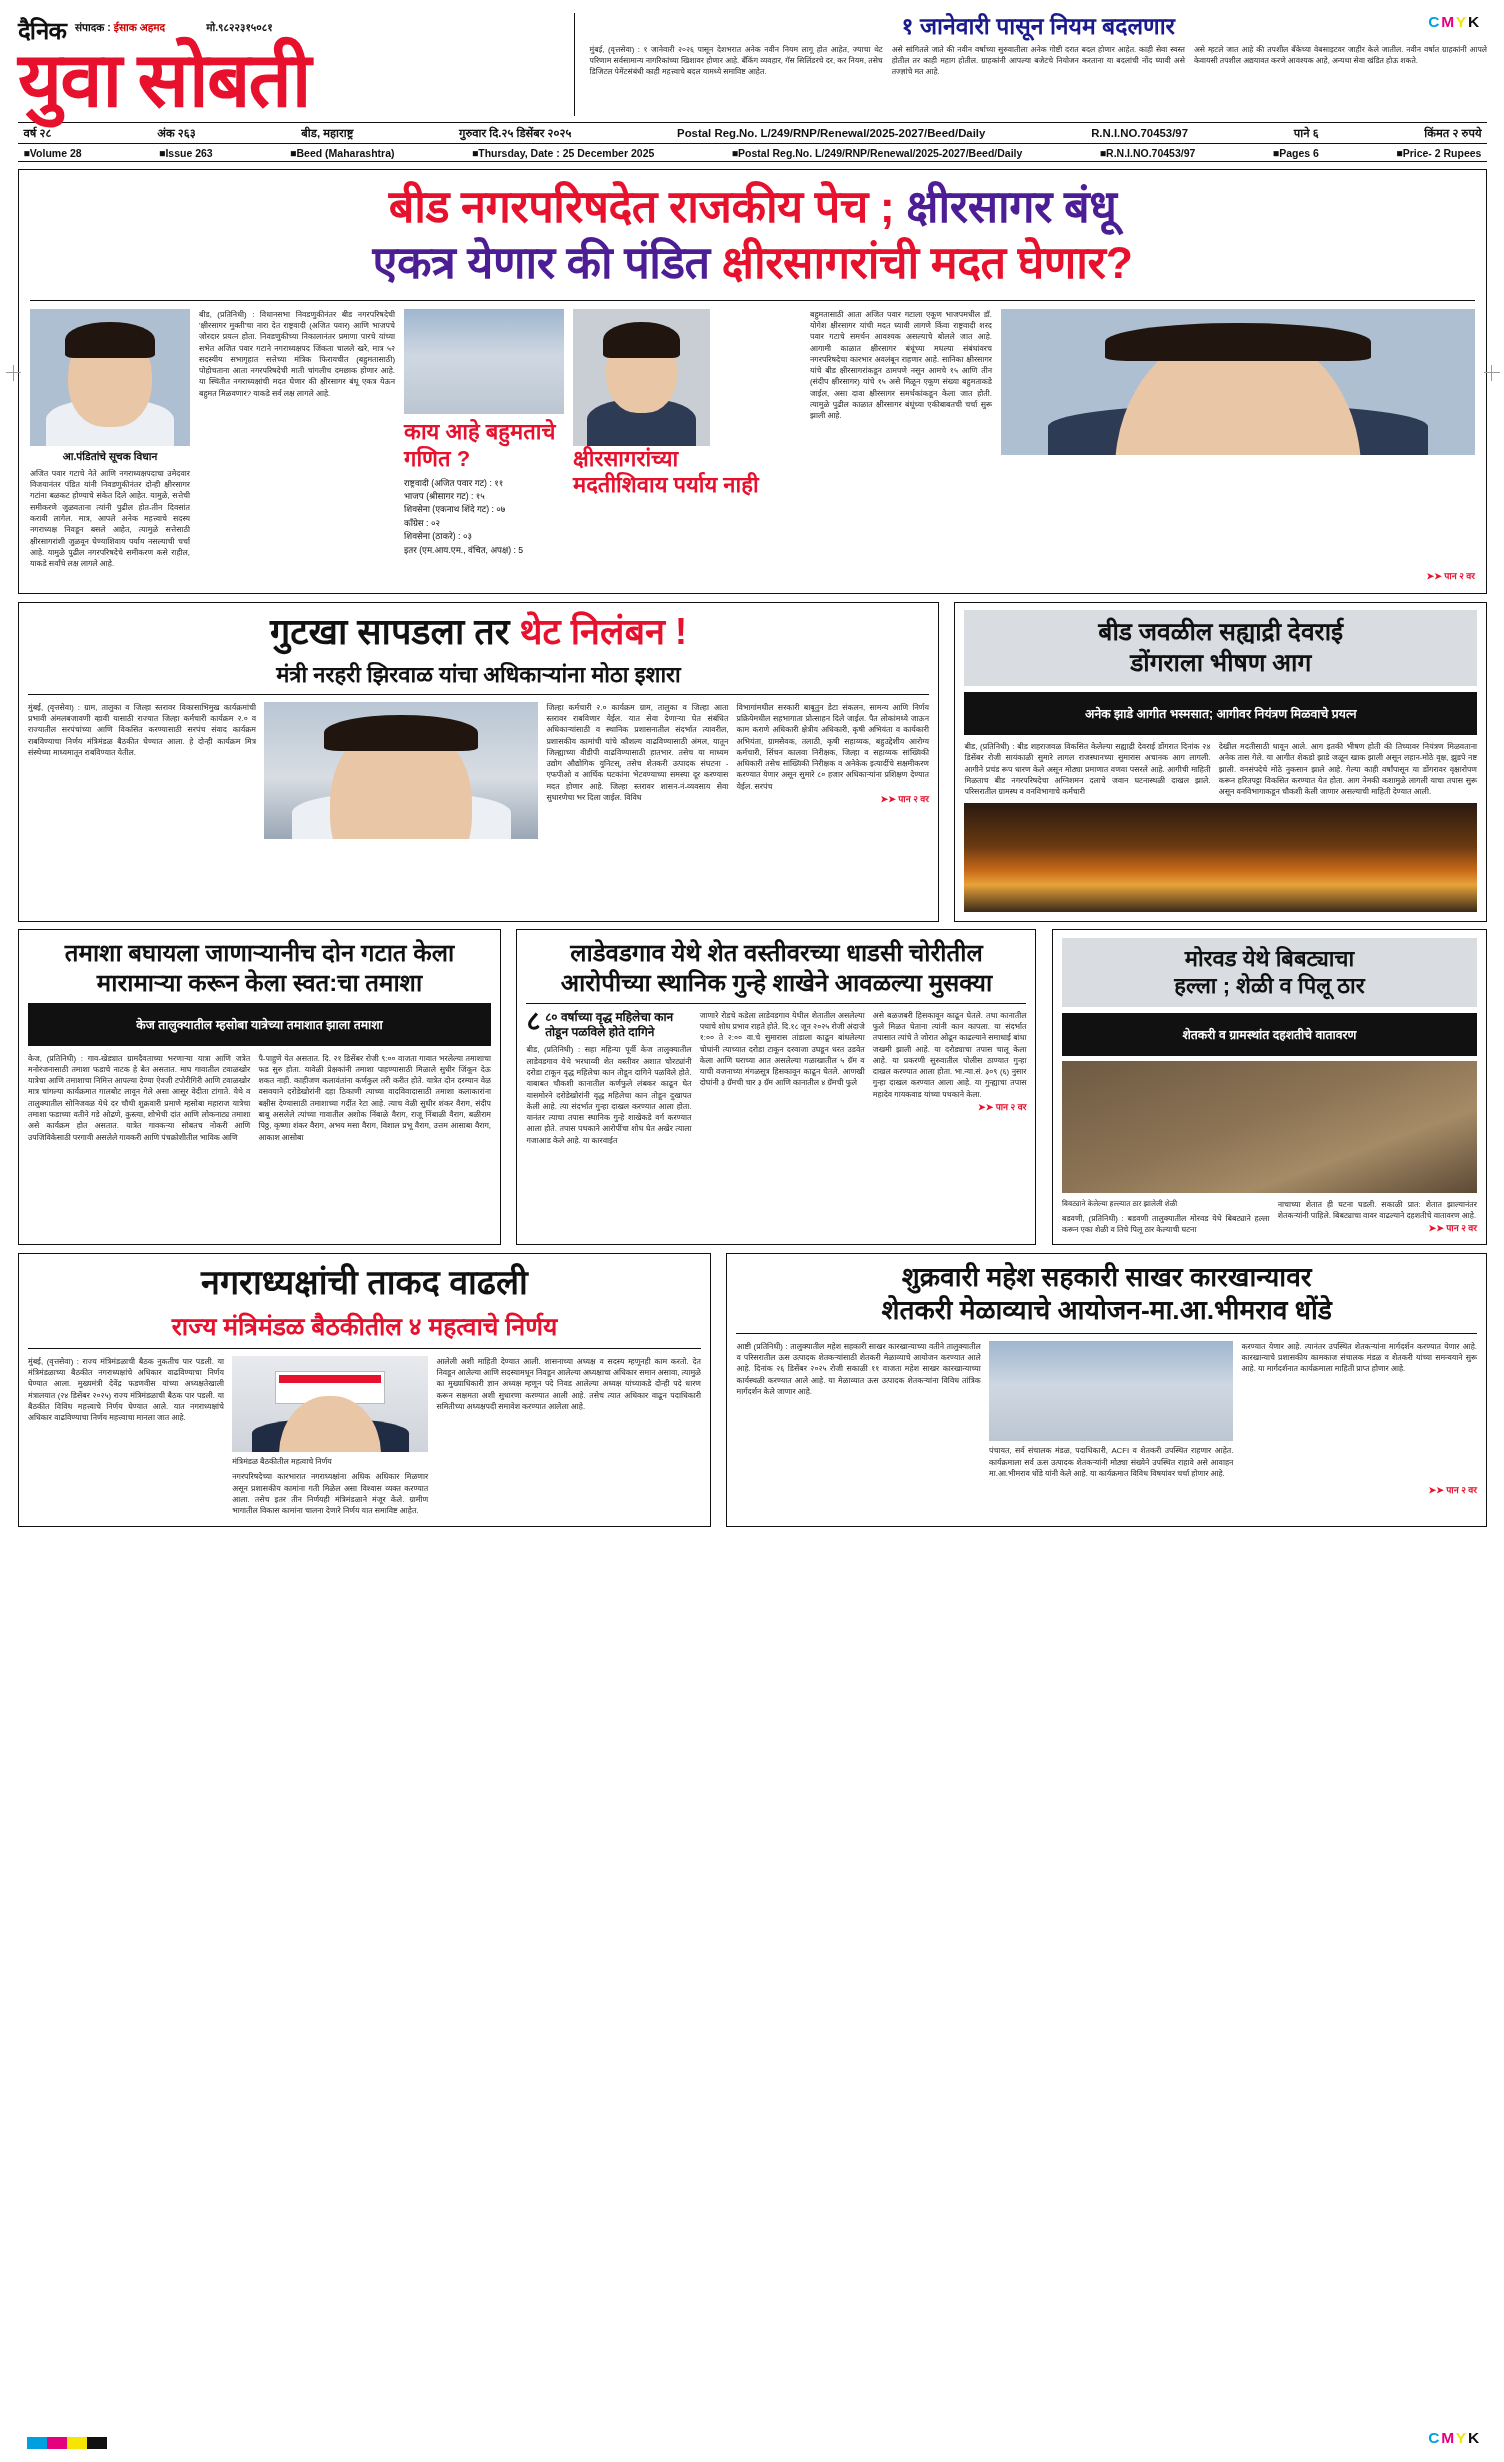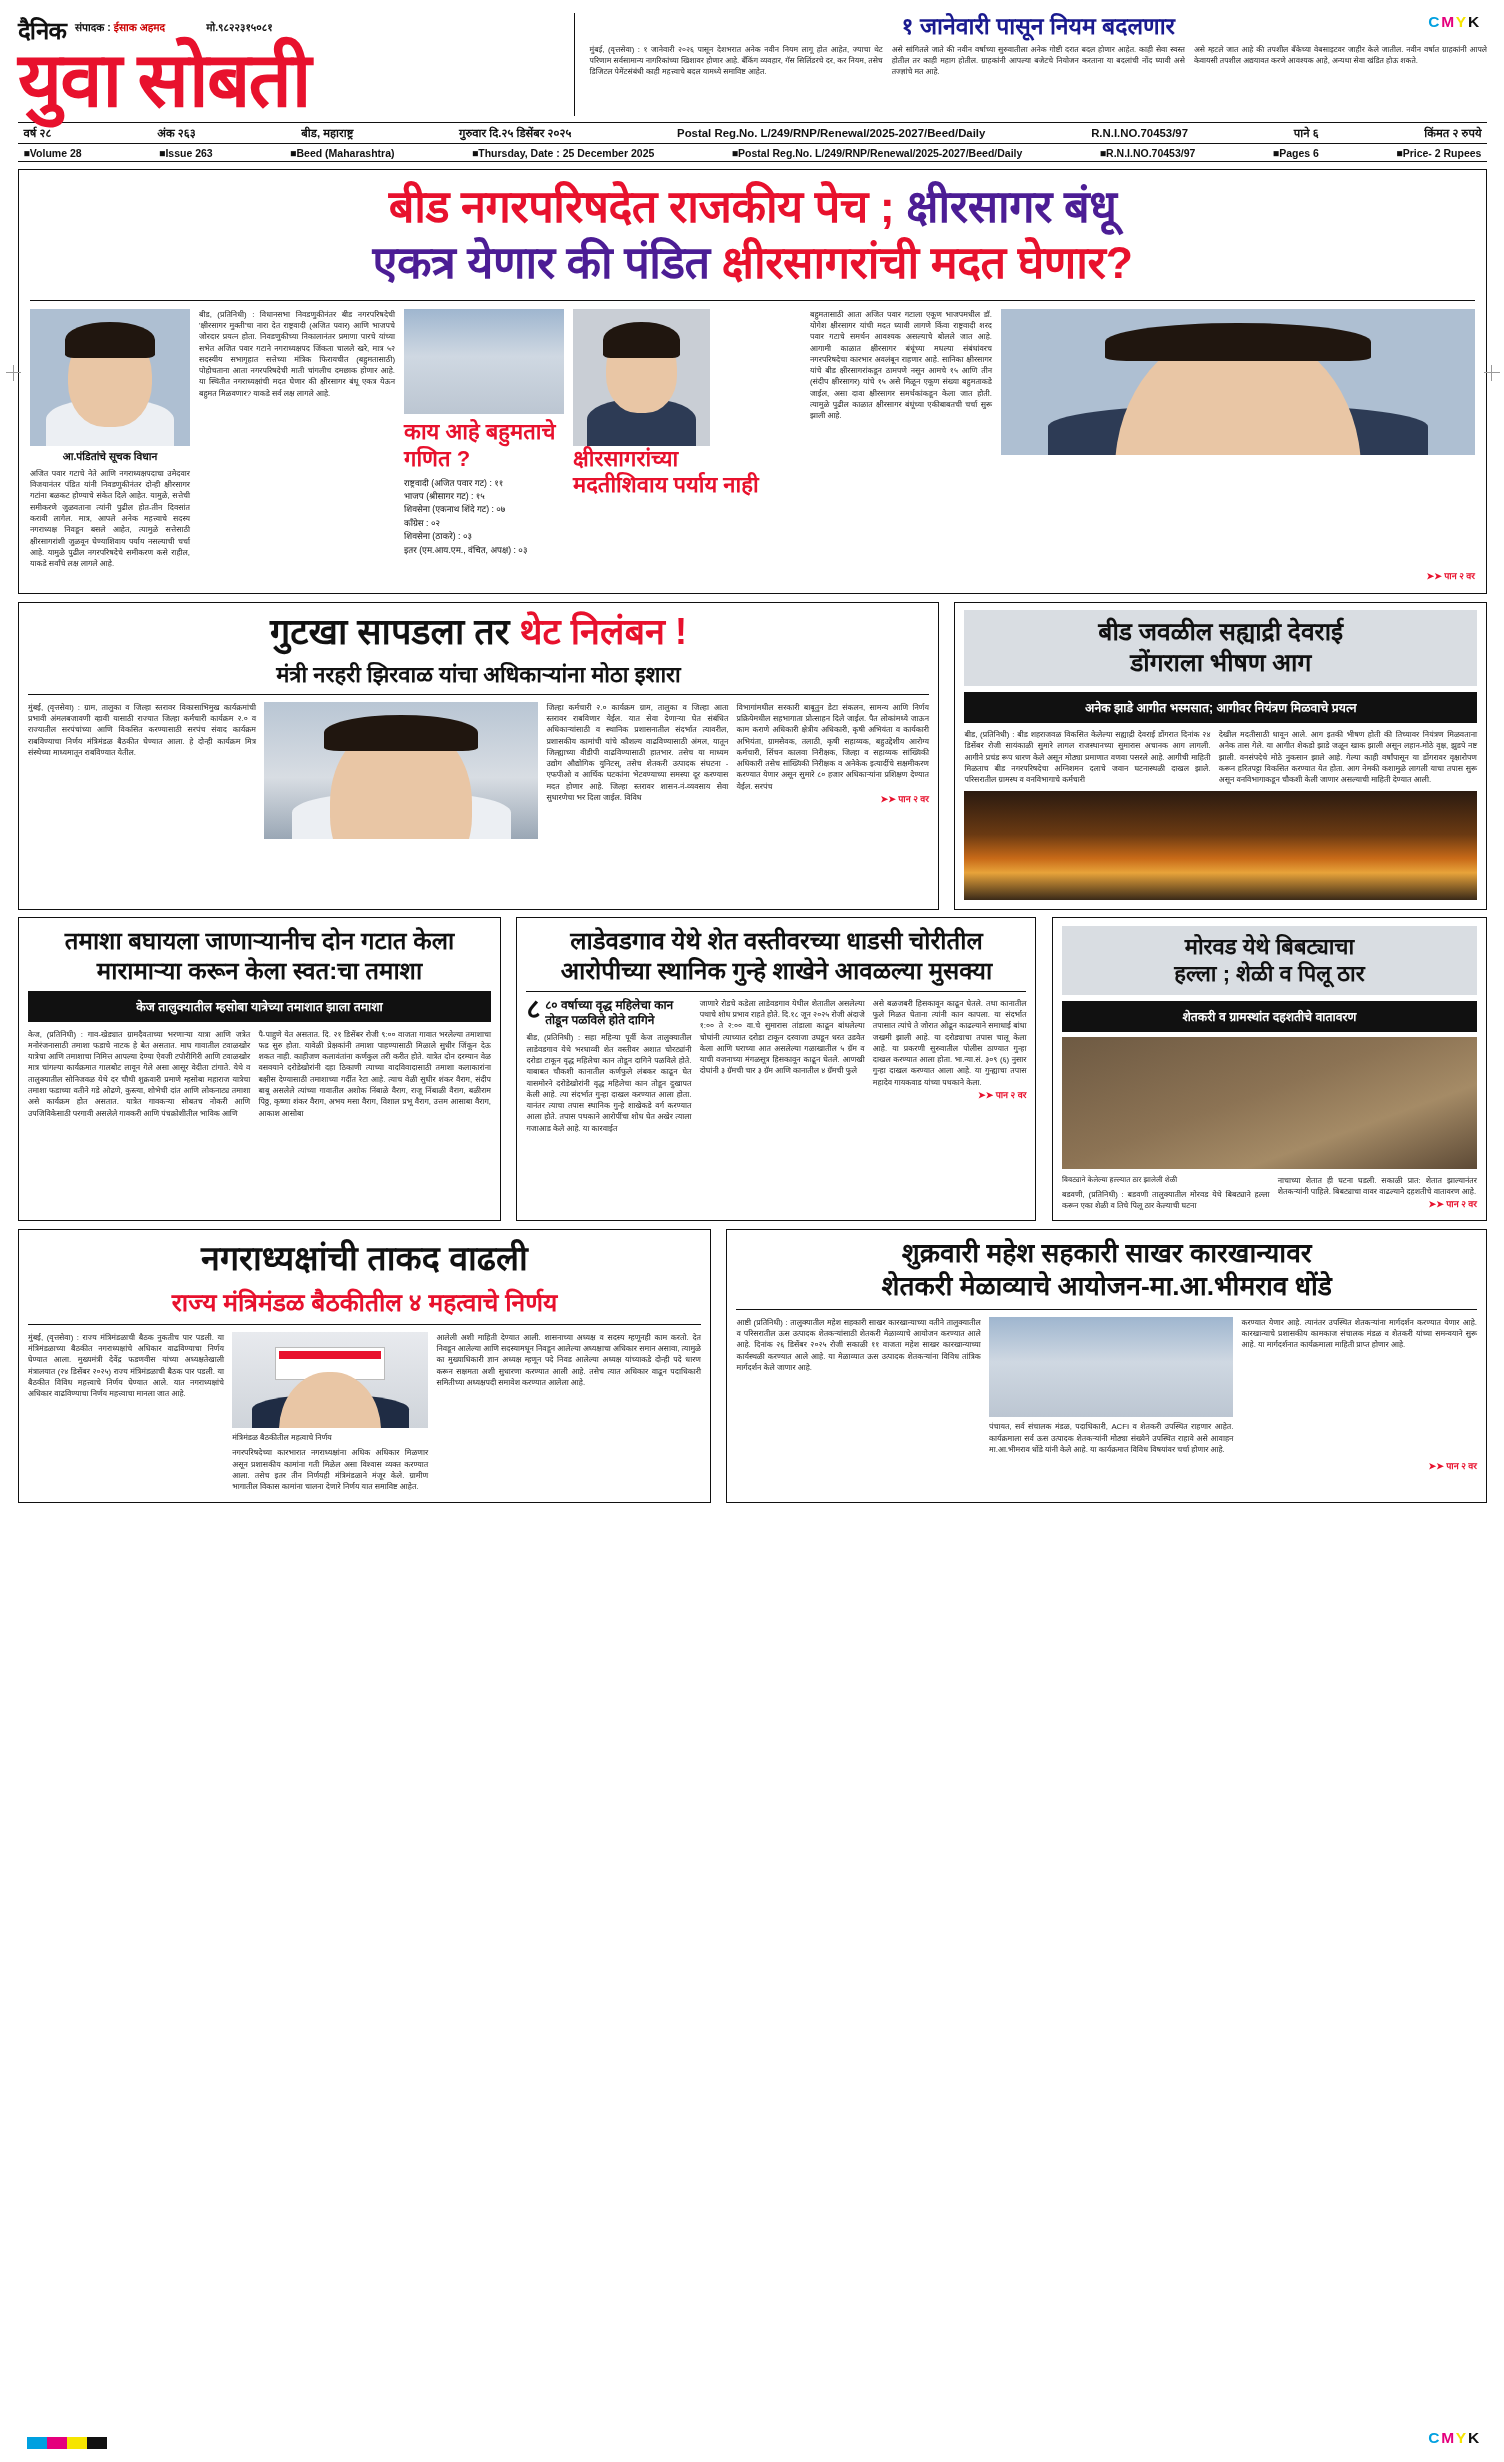--- a/index.html
+++ b/index.html
@@ -68,21 +68,21 @@
 
   
   .sec { border:1.8px solid #111; margin-top:7.3px; padding:7.3px 9px 9px; }
   .row { display:flex; gap:8.2px; }
 
   .hl-red { font-size:36px; font-weight:bold; color:#111; line-height:1.2; text-align:center; }
   .hl-red .r { color:#e8112d; }
   .sub-center { text-align:center; font-size:22px; font-weight:bold; margin-top:4.6px; }
 
   .grayhead { background:#d9dde2; font-size:24.6px; font-weight:bold; text-align:center; line-height:1.25; padding:7.3px 5.5px; }
-  .blackbar { background:#111; color:#fff; font-size:12.3px; font-weight:bold; text-align:center; padding:7px; margin-top:5.5px; }
+  .blackbar { background:#111; color:#fff; font-size:12.3px; font-weight:bold; text-align:center; padding:13px; margin-top:5.5px; }
   .txt { font-size:7.8px; line-height:1.45; text-align:justify; color:#222; }
   .dropcap { float:left; font-size:27px; font-weight:bold; line-height:0.8; padding:1.8px 4.6px 0 0; color:#111; }
 
   .cont { color:#e8112d; font-weight:bold; font-size:9px; white-space:nowrap; }
 
   .hdr2 { font-size:24px; font-weight:bold; line-height:1.25; text-align:center; }
 
   .photo-fire { background:linear-gradient(180deg,#2a1a10 0%, #6b3a12 40%, #c86a18 62%, #e8a33a 75%, #3a2a18 100%); }
   .photo-goat { background:linear-gradient(160deg,#6e5a43 0%, #8c7354 45%, #a58b66 70%, #5d4a36 100%); }
   .photo-bldg { background:linear-gradient(180deg,#9fb6cf 0%, #cfd8e2 45%, #bcc6d2 100%); }
@@ -177,21 +177,21 @@
       <div class="col-b">
         <div class="photo photo-bldg" style="height:105px"></div>
         <div style="margin-top:5.5px">
           <div class="kh-head">काय आहे बहुमताचे गणित ?</div>
           <div class="boxlist" style="border:none;padding-left:0">
             <div>राष्ट्रवादी (अजित पवार गट) : ११</div>
             <div>भाजप (श्रीसागर गट) : १५</div>
             <div>शिवसेना (एकनाथ शिंदे गट) : ०७</div>
             <div>काँग्रेस : ०२</div>
             <div>शिवसेना (ठाकरे) : ०३</div>
-            <div>इतर (एम.आय.एम., वंचित, अपक्ष) : ०३</div>
+            <div>इतर (एम.आय.एम., वंचित, अपक्ष) : 5</div>
           </div>
         </div>
       </div>
 
       <div class="col-c">
         <div class="photo bg-gray" style="height:137px; width:137px; float:left; margin-right:7.3px;">
           <div class="body-sh"></div>
             <div class="head"></div>
             <div class="hair"></div>
         </div>

